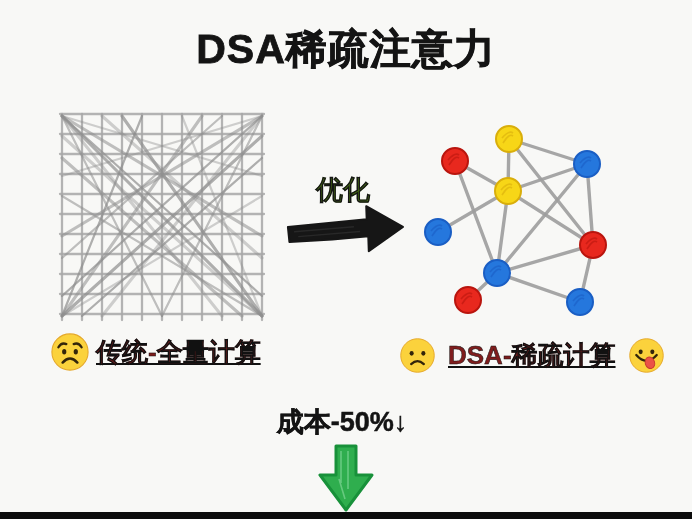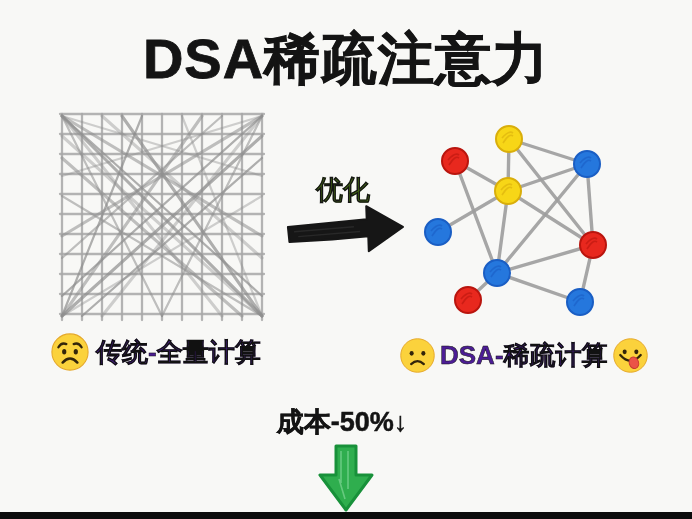--- a/index.html
+++ b/index.html
@@ -3,35 +3,35 @@
 <meta charset="utf-8">
 <style>
   html,body{margin:0;padding:0;background:#e9e9e9;}
   .stage{
     position:relative;width:692px;height:519px;margin:0 auto;
     background:#f8f8f6;overflow:hidden;
     font-family:"Liberation Sans","DejaVu Sans",sans-serif;color:#141414;
   }
   .title{
     position:absolute;top:22px;left:0;right:0;margin:0;text-align:center;
-    font-size:56px;font-weight:900;letter-spacing:1px;color:#141414;
+    font-size:41px;font-weight:900;letter-spacing:1px;color:#141414;
     -webkit-text-stroke:0.8px #141414;
   }
   .grid-illustration{position:absolute;left:42px;top:98px;}
   .optimize-label{
     position:absolute;left:282px;top:172px;width:122px;text-align:center;
     font-size:27px;font-weight:900;color:#4d7c0f;-webkit-text-stroke:0.5px #161616;
   }
   .black-arrow{position:absolute;left:284px;top:200px;transform:rotate(-2deg);}
   .graph-illustration{position:absolute;left:410px;top:110px;}
   .caption{position:absolute;display:flex;align-items:center;gap:6px;}
   .caption-left{left:50px;top:332px;}
-  .caption-right{left:399px;top:337px;gap:4px;}
+  .caption-right{left:399px;top:337px;gap:12px;}
   .caption .txt{
-    font-size:26px;font-weight:900;color:#4c1d95;white-space:nowrap;
+    font-size:26px;font-weight:900;color:#7f1d1d;white-space:nowrap;text-decoration:underline;
     -webkit-text-stroke:0.5px #111;
   }
   .cost-label{
     position:absolute;top:404px;left:0;right:8px;text-align:center;
     font-size:27px;font-weight:900;color:#141414;-webkit-text-stroke:0.5px #141414;
   }
   .green-arrow{position:absolute;left:0;right:0;top:443px;margin:0 auto;display:block;}
   .bottom-bar{position:absolute;left:0;bottom:0;width:100%;height:7px;background:#0c0c0c;}
 </style>
 </head>

